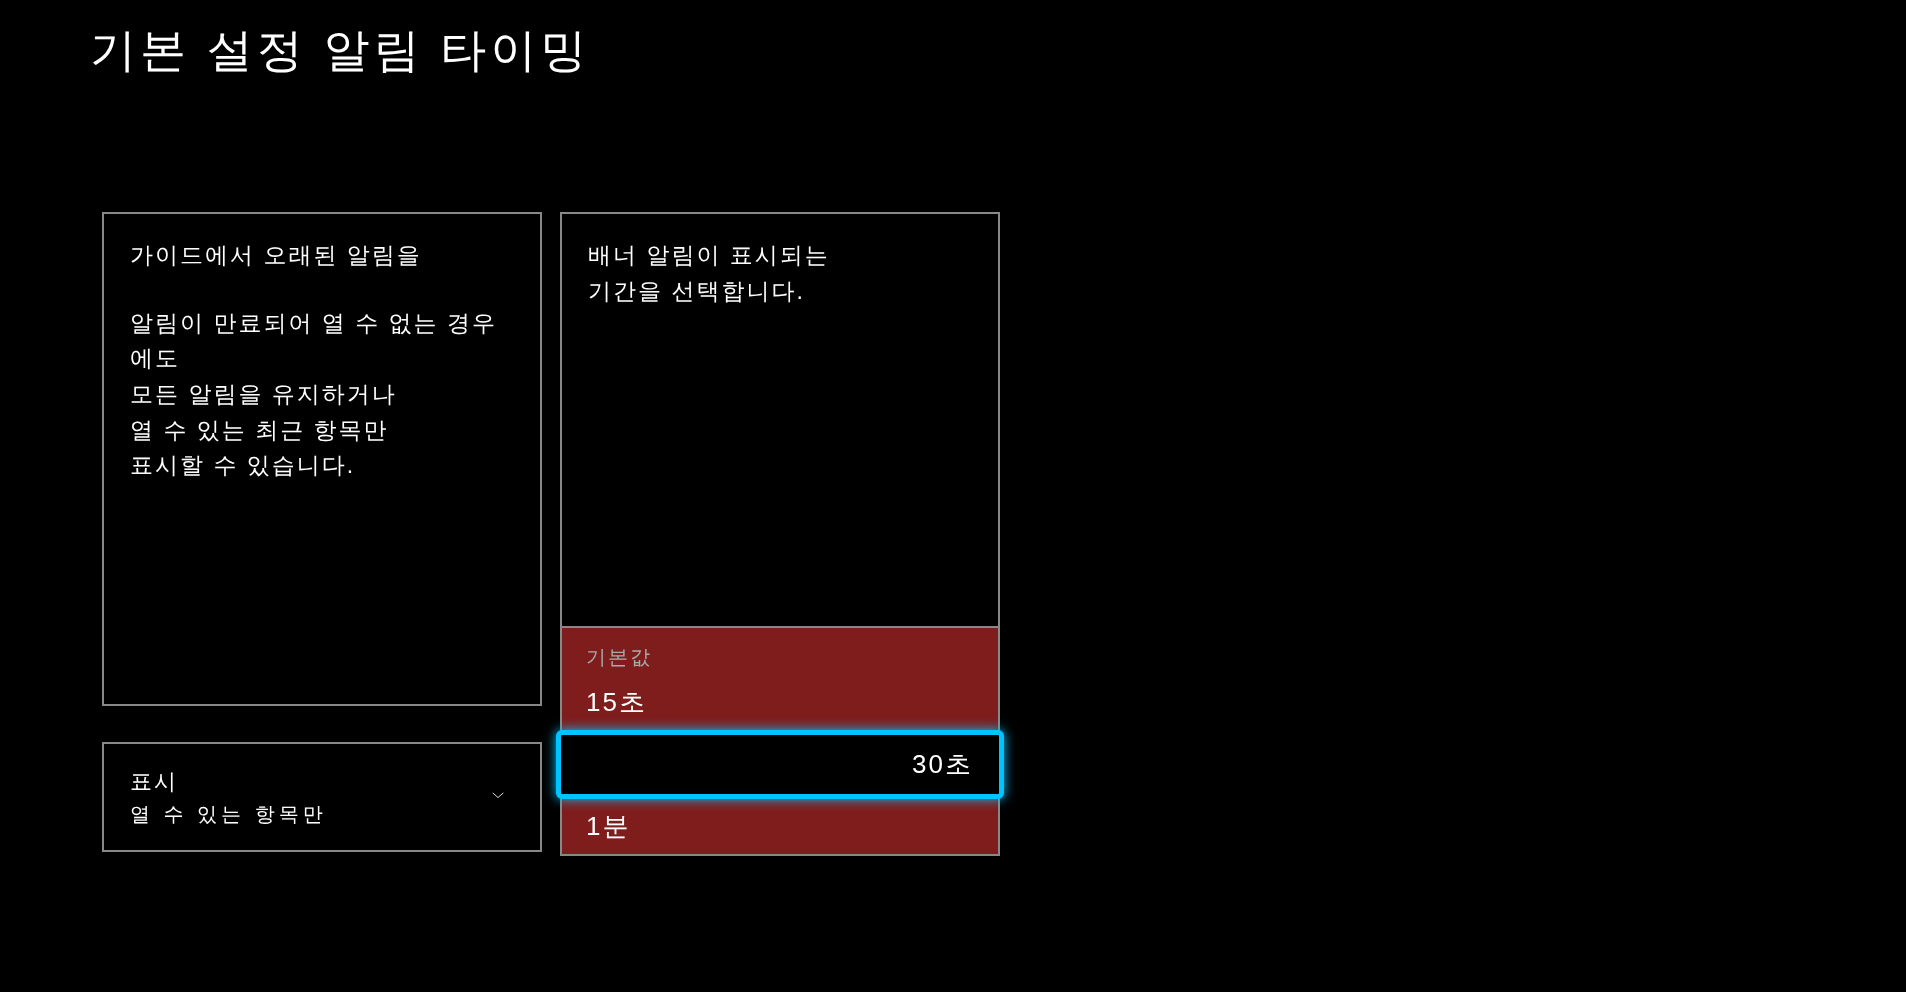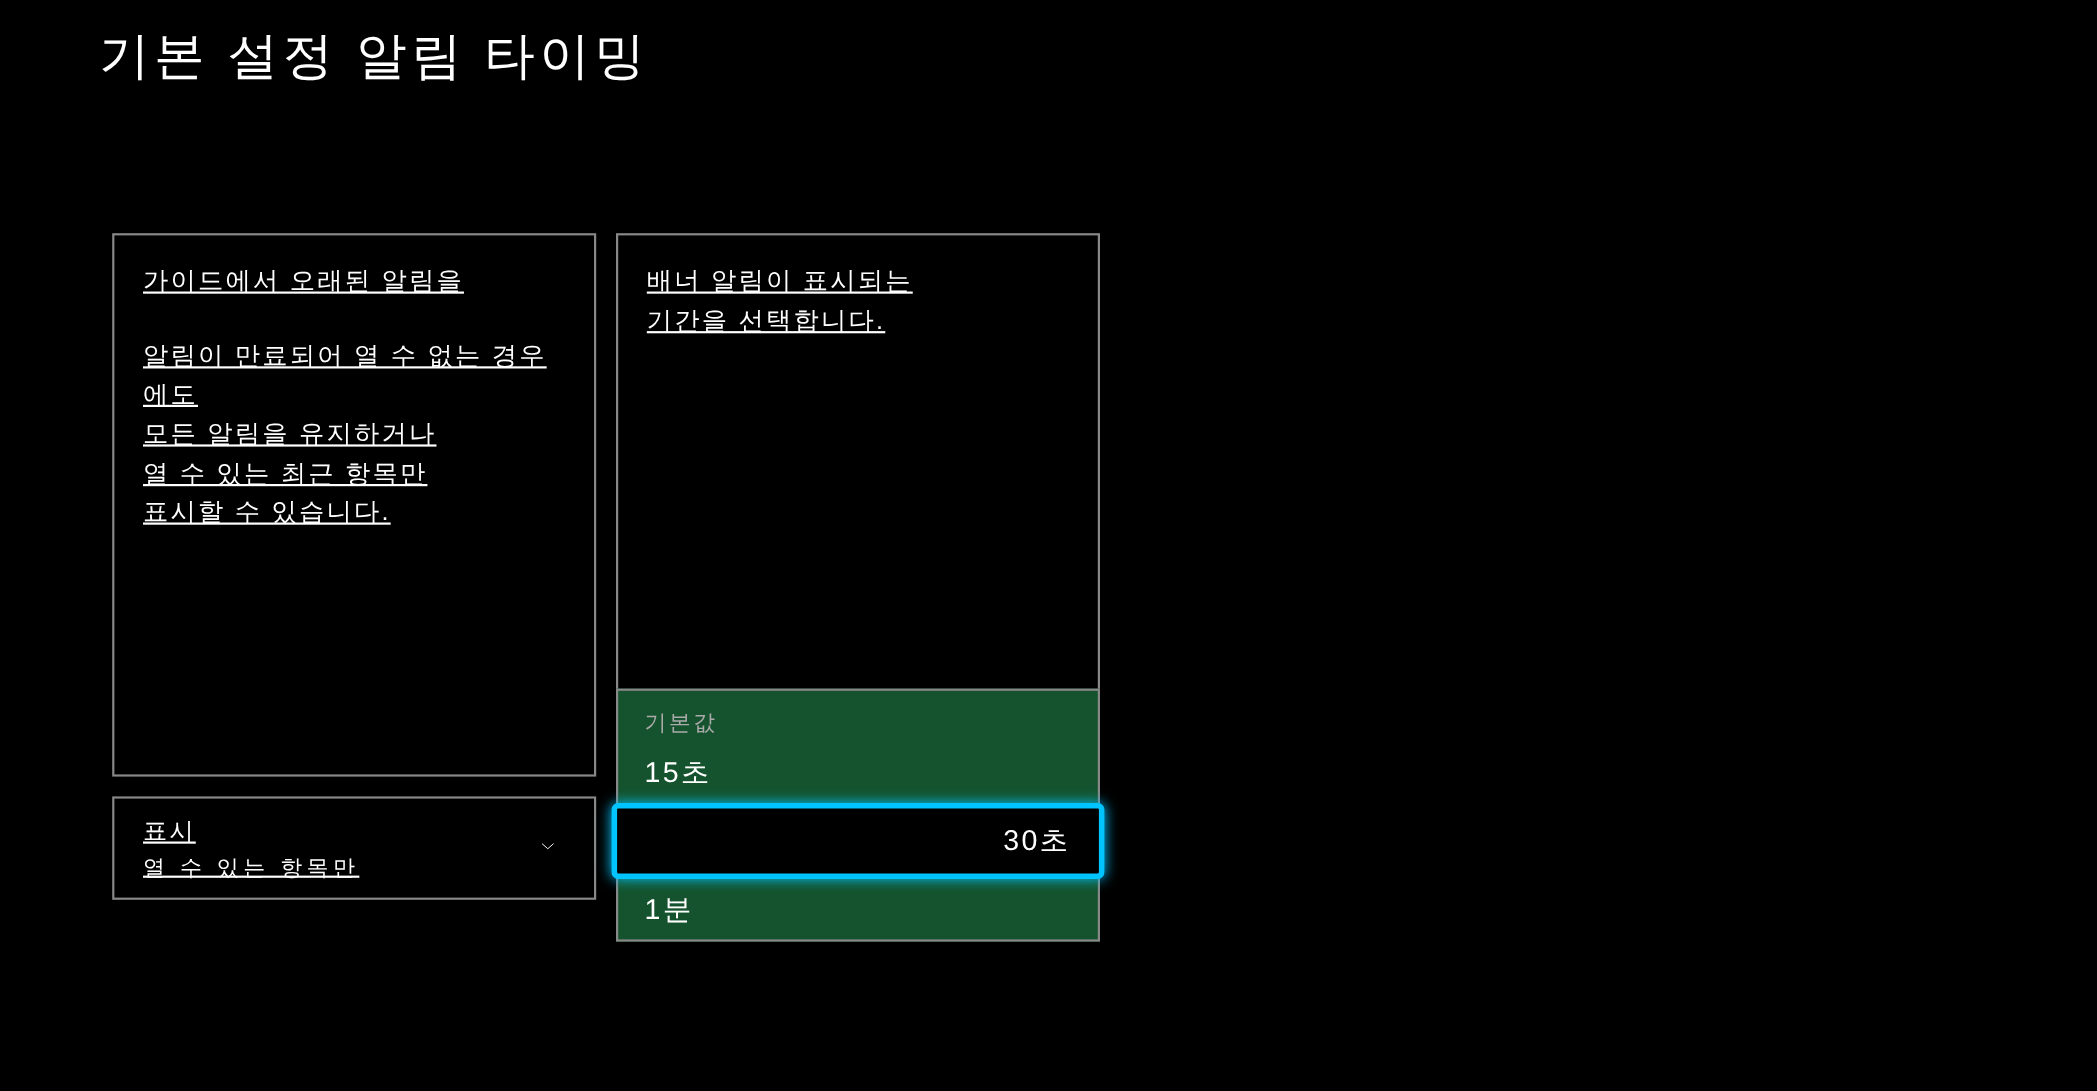--- a/index.html
+++ b/index.html
@@ -18,21 +18,20 @@
     .page-title {
       font-size: 46px;
       font-weight: 300;
       letter-spacing: 4px;
       padding: 20px 0 0 90px;
     }
     .content {
       display: flex;
       gap: 18px;
       padding: 130px 0 0 102px;
-      text-decoration: underline;
     }
     .column {
       display: flex;
       flex-direction: column;
       width: 440px;
     }
     .desc-box {
       border: 2px solid #888;
       padding: 24px 26px 24px 26px;
       height: 494px;
@@ -41,22 +40,22 @@
       font-size: 23px;
       line-height: 1.55;
       letter-spacing: 2px;
       font-weight: 300;
     }
     .desc-gap {
       height: 32px;
     }
     .dropdown-closed {
       border: 2px solid #888;
-      margin-top: 18px;
-      height: 94px;
+      margin-top: 36px;
+      height: 110px;
       display: flex;
       align-items: center;
       justify-content: space-between;
       padding: 0 30px 0 26px;
       cursor: pointer;
     }
     .dropdown-closed .dd-text {
       display: flex;
       flex-direction: column;
       gap: 4px;
@@ -92,21 +91,21 @@
     .dropdown-open-container {
       position: relative;
       margin-top: -80px;
     }
     .dropdown-open {
       position: absolute;
       top: 0;
       left: 0;
       width: 440px;
       border: 2px solid #888;
-      background: #14532d;
+      background: #7f1d1d;
     }
     .dd-open-header {
       font-size: 20px;
       color: #aaa;
       padding: 16px 24px 4px 24px;
       letter-spacing: 2px;
       font-weight: 300;
     }
     .dd-item-regular {
       font-size: 26px;

